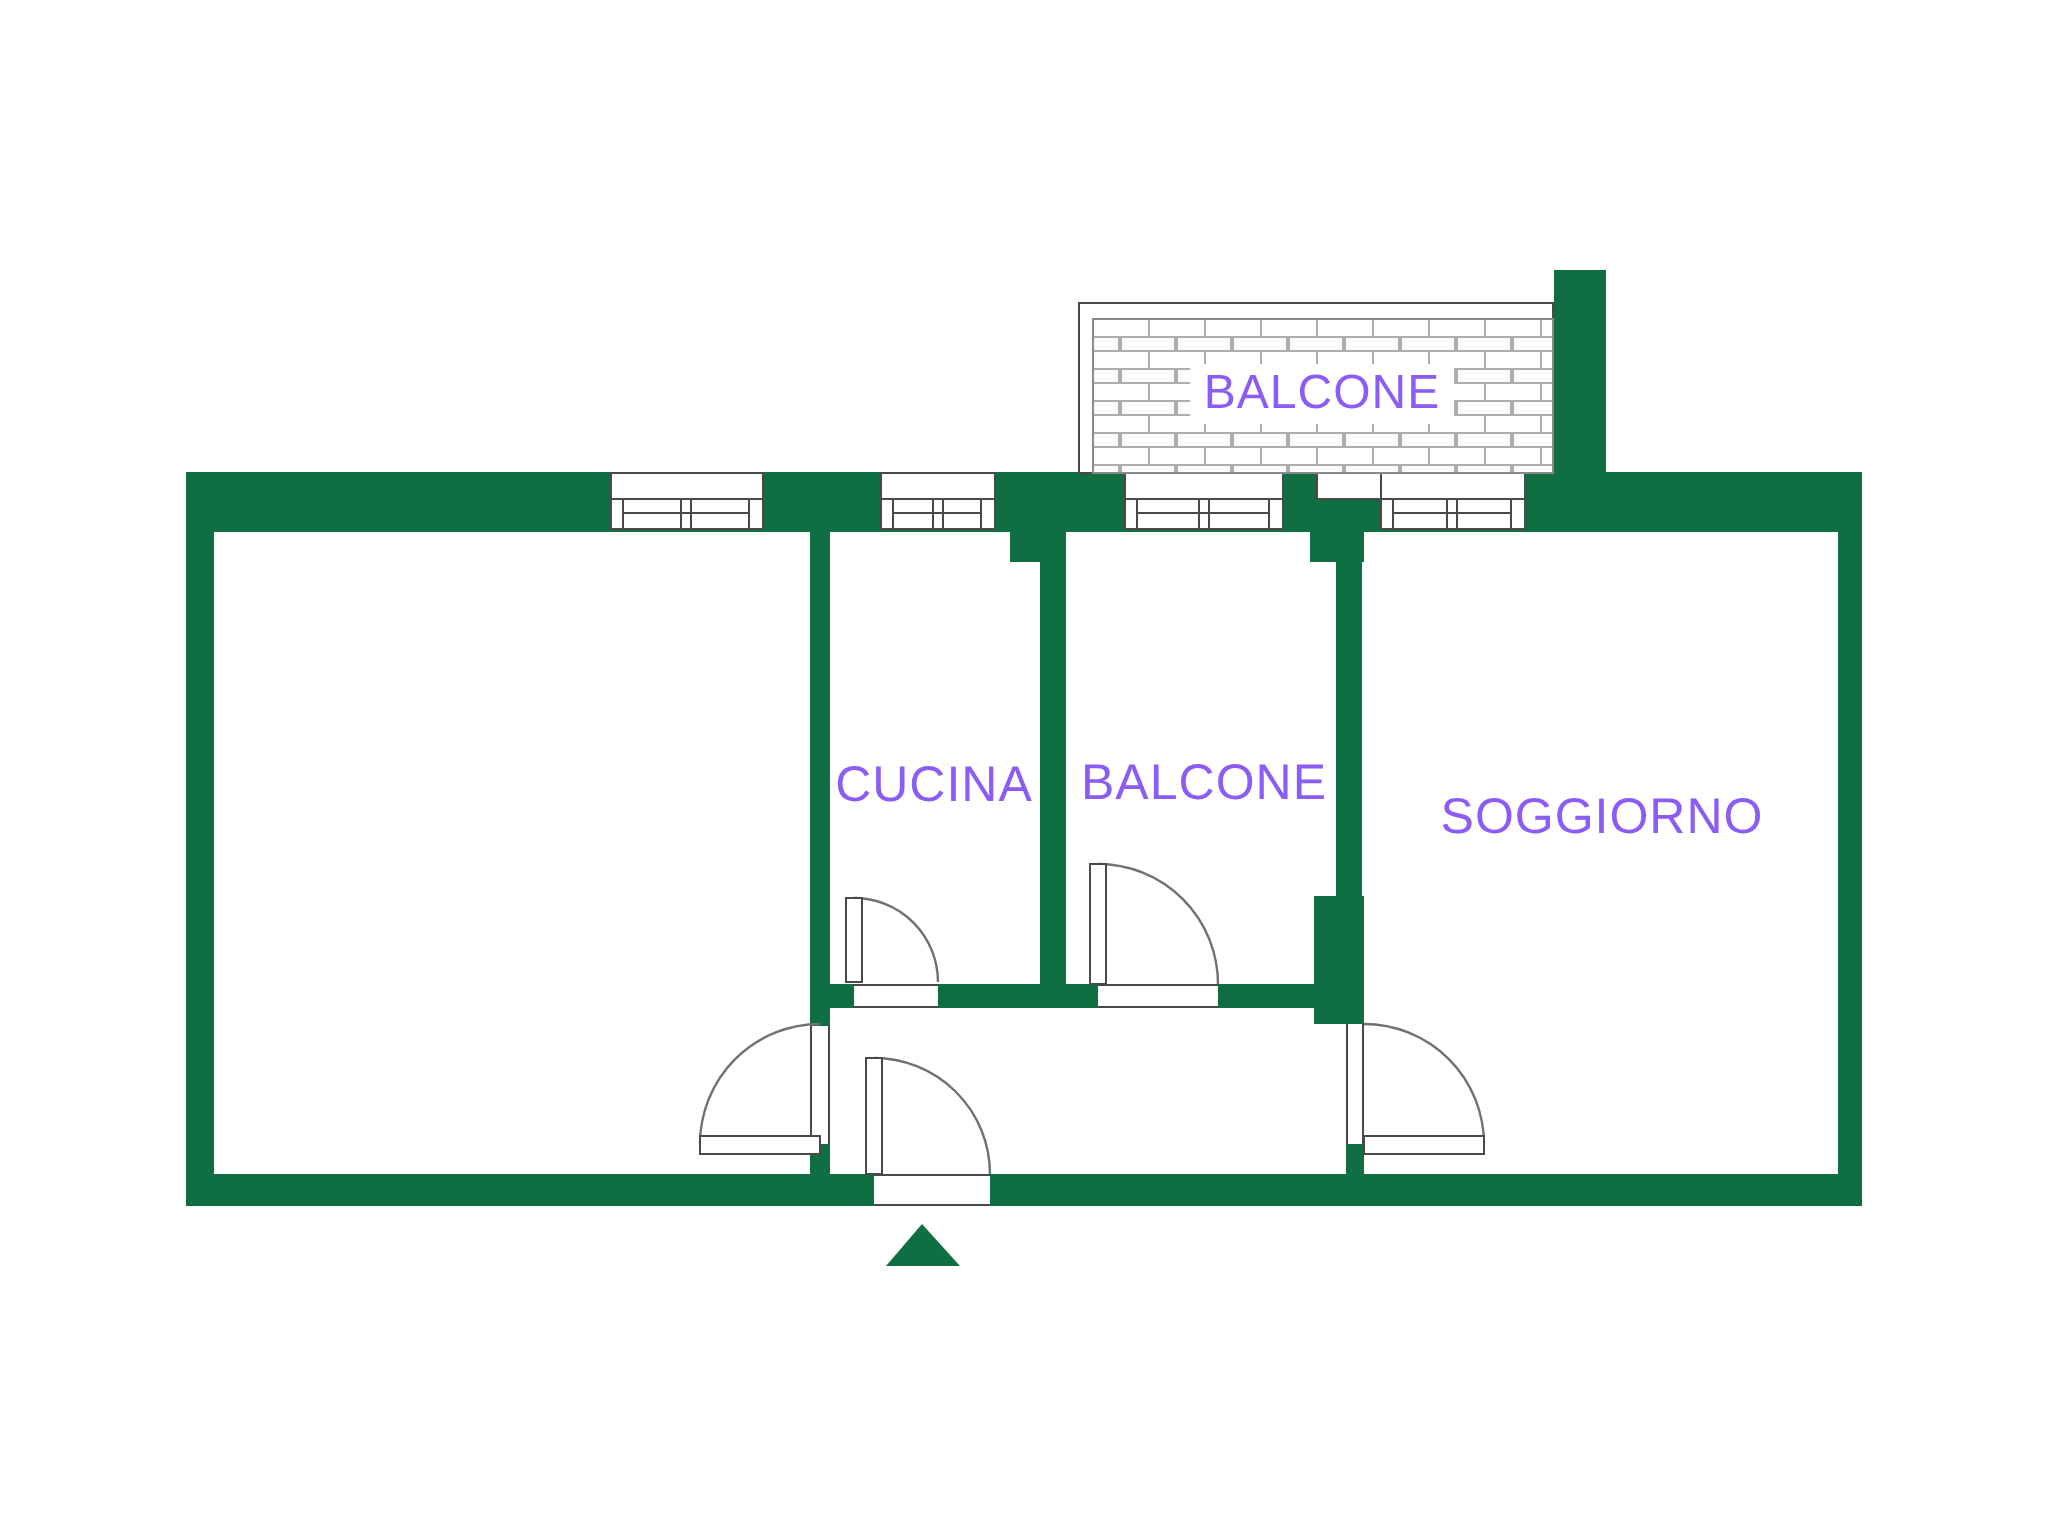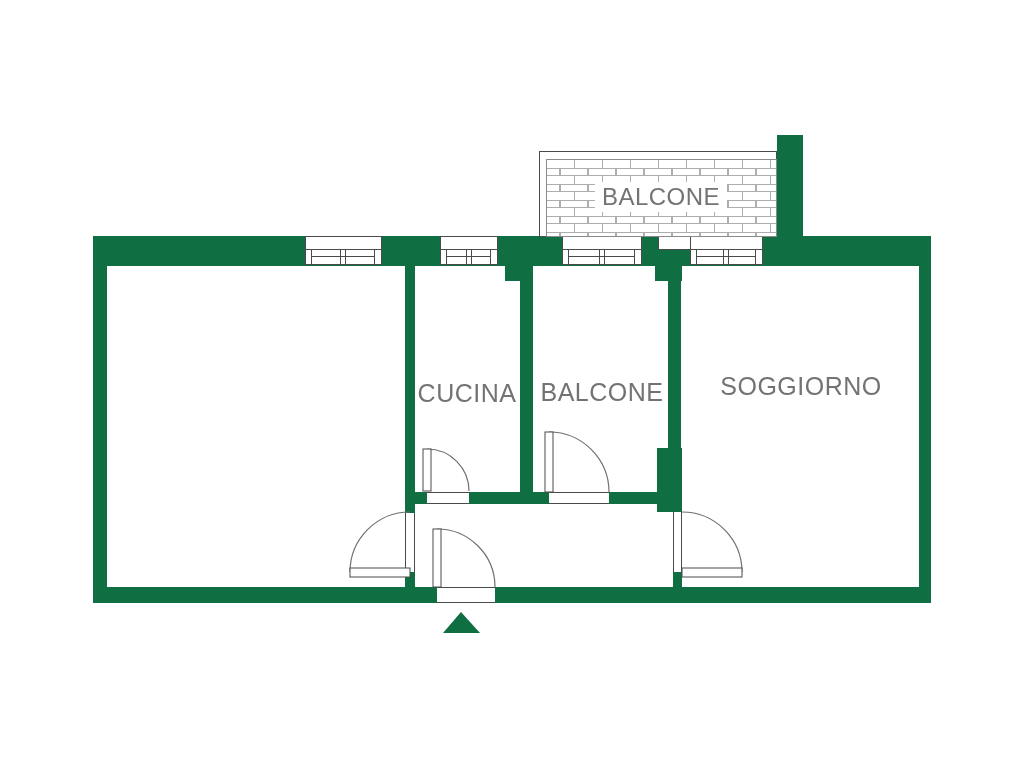--- a/index.html
+++ b/index.html
@@ -16,21 +16,21 @@
          linear-gradient(#4a4a4a,#4a4a4a),
          linear-gradient(#4a4a4a,#4a4a4a);
        background-position:0 12px, 6px 19px, 5px 12px, calc(100% - 6px) 12px, calc(50% - 3px) 12px, calc(50% + 2px) 12px;
        background-size:100% 1px, calc(100% - 12px) 1px, 1px 15px, 1px 15px, 1px 15px, 1px 15px;
        background-repeat:no-repeat;}
   .gap-h{position:absolute;background:#fff;border-top:1px solid #4a4a4a;border-bottom:1px solid #4a4a4a;box-sizing:border-box;}
   .gap-v{position:absolute;background:#fff;border-left:1px solid #4a4a4a;border-right:1px solid #4a4a4a;box-sizing:border-box;}
   .notch{position:absolute;background:#fff;border-left:1px solid #4a4a4a;border-bottom:1px solid #4a4a4a;box-sizing:border-box;}
   .overlay{position:absolute;left:0;top:0;pointer-events:none;}
   .lbl{position:absolute;transform:translate(-50%,-50%);font-size:25px;line-height:27px;letter-spacing:.5px;
-       color:#737373;white-space:nowrap;text-align:center;}
+       color:#8b5cf6;white-space:nowrap;text-align:center;}
   .lbl-balcone{font-size:24px;line-height:28px;background:#fff;padding:1px 7px;}
 </style>
 </head>
 <body>
 
 <div class="canvas">
 
   <div class="wall" style="left:93px;top:236px;width:838px;height:30px"></div>
   <div class="wall" style="left:93px;top:236px;width:14px;height:367px"></div>
   <div class="wall" style="left:93px;top:587px;width:344px;height:16px"></div>
@@ -87,16 +87,16 @@
     <rect x="682" y="568" width="60" height="9" fill="#ffffff" stroke="#4a4a4a" stroke-width="1"></rect>
 
     <path d="M437 529 A58 58 0 0 1 495 587" fill="none" stroke="#707070" stroke-width="1.2"></path>
     <rect x="433" y="529" width="8" height="58" fill="#ffffff" stroke="#4a4a4a" stroke-width="1"></rect>
 
     <polygon points="461,612 443,633 480,633" fill="#0f6f42"></polygon>
   </svg>
 
   <div class="lbl" style="left:467px;top:393px">CUCINA</div>
   <div class="lbl" style="left:602px;top:392px">BALCONE</div>
-  <div class="lbl" style="left:801px;top:386px">SOGGIORNO</div>
+  <div class="lbl" style="left:801px;top:409px">SOGGIORNO</div>
   <div class="lbl lbl-balcone" style="left:661px;top:197px">BALCONE</div>
 
 </div>
 
 </body></html>

